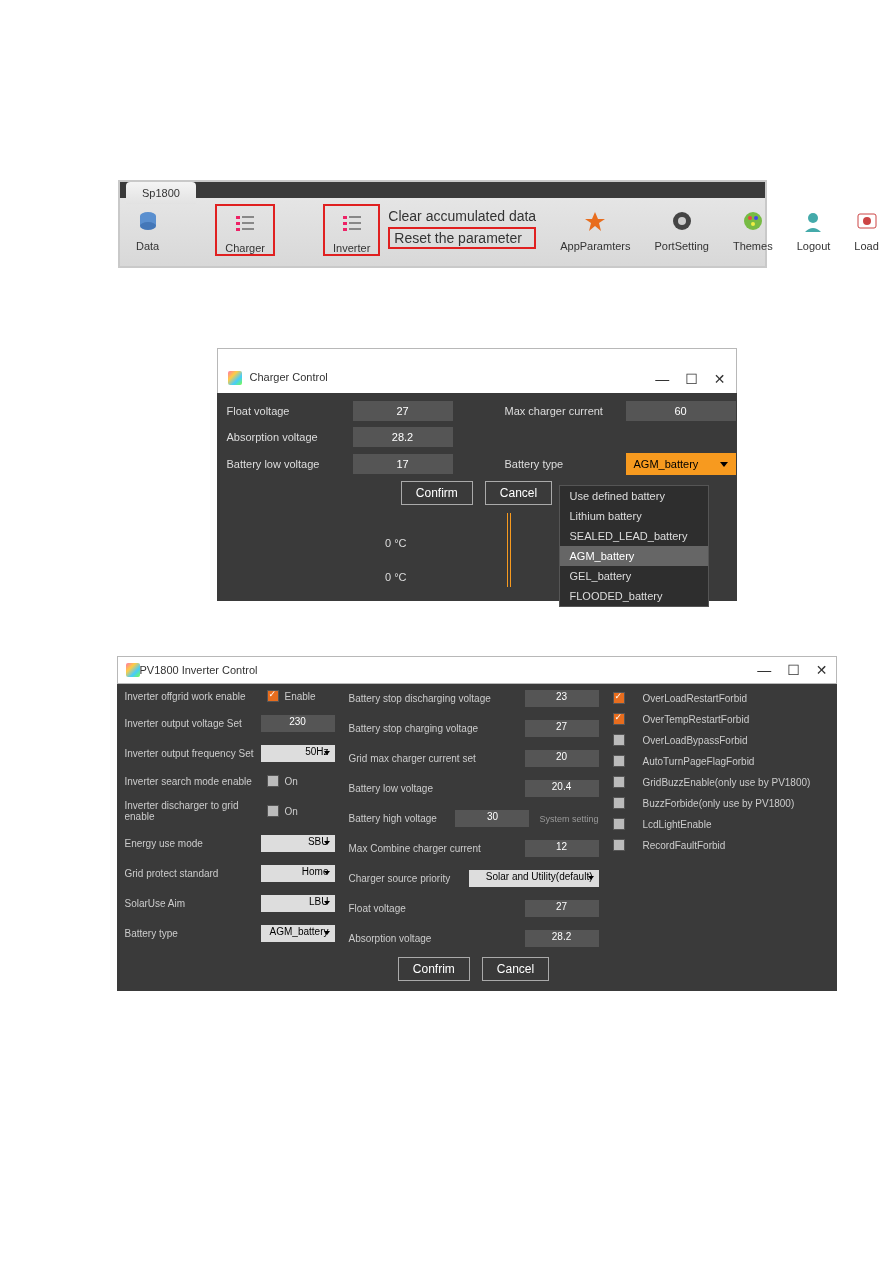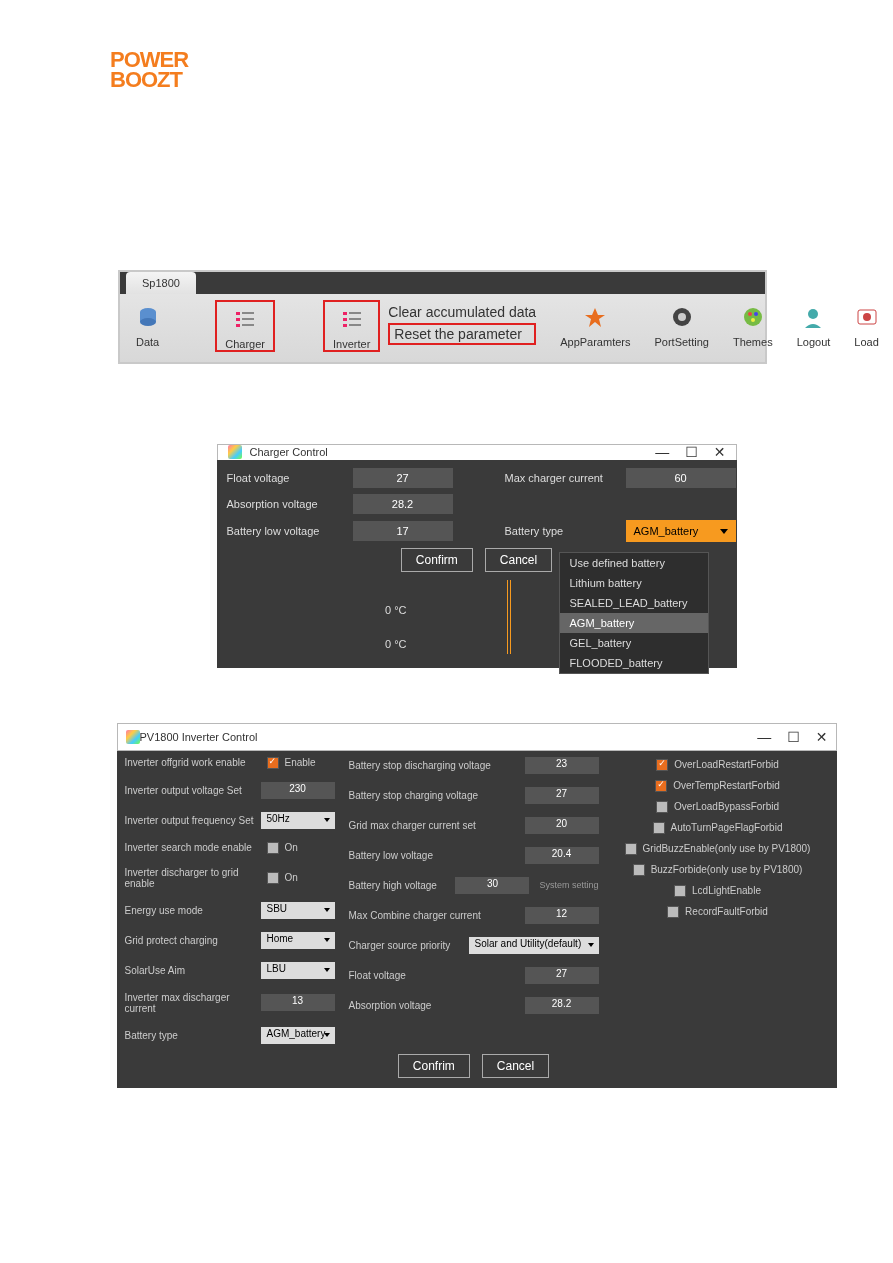--- a/index.html
+++ b/index.html
@@ -6,35 +6,35 @@
   body { background: #fff; width: 893px; font-family: Arial, sans-serif; font-size: 11px; color: #333; }
   .page { padding: 50px 50px 50px 110px; }
   .logo { color: #f47d1e; font-family: Impact, Arial Black, sans-serif; font-size: 22px; line-height: 0.9; font-weight: 900; letter-spacing: -1px; margin-bottom: 50px; }
   .logo .l1 { display: block; }
   .logo .l2 { display: block; }
 
   
 
   
   .toolbar-shot { border: 2px solid #c9c9c9; background: linear-gradient(#e8e8e8, #d8d8d8); position: relative; margin-left: 8px; margin-right: 76px; }
-  .tabrow { background: #3a3a3a; height: 22px; padding-left: 6px; }
+  .tabrow { background: #3a3a3a; height: 16px; padding-left: 6px; }
   .tab { display: inline-block; background: linear-gradient(#f4f4f4,#e2e2e2); height: 22px; line-height: 22px; padding: 0 16px; border-radius: 4px 4px 0 0; font-size: 11px; color: #333; }
   .tbody { display: flex; align-items: flex-start; gap: 8px; padding: 6px 8px 10px 8px; }
   .tbtn { text-align: center; padding: 4px 8px 0 8px; }
   .tbtn .ic { height: 26px; display: flex; align-items: center; justify-content: center; margin-bottom: 6px; }
   .tbtn .lbl { font-size: 11px; color: #333; }
   .redbox { border: 2px solid #e02020; margin-left: 40px; }
   .menulinks { display: flex; flex-direction: column; gap: 3px; padding-top: 4px; font-size: 14px; }
   .menulinks span { white-space: nowrap; }
   .menulinks .hi { border: 2px solid #e02020; padding: 1px 4px; }
   .spacer { flex: 1; }
 
   
   .cc-outer { margin: 80px auto 0 auto; width: 520px; }
-  .cc-title { background: #fff; padding: 0 10px; display: flex; align-items: center; gap: 8px; border: 1px solid #b8b8b8; border-bottom: none; height: 16px; }
+  .cc-title { background: #fff; padding: 22px 10px; display: flex; align-items: flex-start; gap: 8px; border: 1px solid #b8b8b8; border-bottom: none; height: 32px; }
   .winctrls { margin-left: auto; display: flex; gap: 16px; font-size: 14px; }
   .cc-body { background: #3a3a3a; color: #ddd; padding: 8px 10px 14px 10px; font-size: 11px; position: relative; }
   .cc-row { display: grid; grid-template-columns: 120px 100px 40px 115px 110px; align-items: center; gap: 6px; margin-bottom: 6px; }
   .cc-in { background: #555; color: #fff; text-align: center; padding: 2px 0; height: 20px; line-height: 16px; }
   .cc-sel { background: #f79a1f; color: #000; text-align: left; padding: 2px 8px; height: 22px; line-height: 18px; position: relative; }
   .cc-sel::after { content: ''; position:absolute; right:8px; top:9px; border-left:4px solid transparent; border-right:4px solid transparent; border-top:5px solid #000;}
   .cc-btns { display: flex; gap: 12px; justify-content: center; margin: 4px 0 8px 0; }
   .btn-o { border: 1px solid #aaa; color: #fff; background: transparent; padding: 4px 14px; font-size: 12px; }
   .cc-lower { position: relative; padding-top: 6px; }
   .cc-divider { position:absolute; left:56%; top:0; bottom:0; width:4px; display:flex; gap:2px;}
@@ -47,41 +47,37 @@
   .cc-dd .sel { background: #666; color:#fff;}
 
   
   .ic-outer { margin: 55px auto 0 auto; width: 720px; }
   .ic-title { background: #fff; padding: 4px 8px; display: flex; align-items: center; gap: 0; border: 1px solid #b8b8b8; height: 28px; font-size: 11px;}
   .ic-body { background: #3a3a3a; color: #ccc; padding: 6px 8px 10px 8px; font-size: 10px; display:grid; grid-template-columns: 210px 250px 210px; gap: 6px 14px;}
   .ic-col { display:flex; flex-direction:column; gap:13px;}
   .irow { display:flex; align-items:center; gap:6px;}
   .irow label { flex:1;}
   .irow .inp { width:74px; background:#555; color:#fff; text-align:center; padding:1px 0; height:17px;}
-  .irow .sel { width:74px; background:#ddd; color:#000; text-align:left; padding:1px 6px; height:17px; position:relative;}
+  .irow .sel { width:74px; background:#ddd; color:#000; text-align:right; padding:1px 6px; height:17px; position:relative;}
   .irow .sel::after { content:''; position:absolute; right:5px; top:6px; border-left:3px solid transparent; border-right:3px solid transparent; border-top:4px solid #000;}
   .irow .sel.wide { width: 130px; }
   .chk { width:12px; height:12px; background:#888; display:inline-block; position:relative; border:1px solid #555;}
   .chk.on { background:#e86d1e;}
   .chk.on::after { content:'✓'; color:#fff; font-size:9px; position:absolute; left:1px; top:-2px;}
   .chk.grey { background:#bbb;}
   .ic-btns { grid-column: 1 / span 3; display:flex; gap:12px; justify-content:center; margin-top:4px;}
-  .sysrow { display:flex; align-items:center; gap:6px;justify-content:center;}
+  .sysrow { display:flex; align-items:center; gap:18px;}
   .appicon { width:14px; height:14px; background: linear-gradient(135deg,#f7a,#fc4,#4cf,#7f4); border-radius:2px;}
   svg { display:block; }
 </style>
 </head>
 <body>
 
 <div class="page">
 
-  <div class="logo">
-    <span class="l1">POWER</span>
-    <span class="l2">BOOZT</span>
-  </div>
 
   <div style="height:130px"></div>
 
   <div class="toolbar-shot">
     <div class="tabrow">
       <span class="tab">Sp1800</span>
     </div>
     <div class="tbody">
       <div class="tbtn">
         <div class="ic">
@@ -270,30 +266,26 @@
         <div class="irow">
             <label>Inverter discharger to grid enable</label>
             <span class="chk grey"></span>
             <span style="width:50px">On</span>
           </div>
         <div class="irow">
             <label>Energy use mode</label>
             <span class="sel">SBU</span>
           </div>
         <div class="irow">
-            <label>Grid protect charging</label>
+            <label>Grid protect standard</label>
             <span class="sel">Home</span>
           </div>
         <div class="irow">
             <label>SolarUse Aim</label>
             <span class="sel">LBU</span>
-          </div>
-        <div class="irow">
-            <label>Inverter max discharger current</label>
-            <span class="inp">13</span>
           </div>
         <div class="irow">
             <label>Battery type</label>
             <span class="sel">AGM_battery</span>
           </div>
       </div>
 
       <div class="ic-col">
         <div class="irow">
             <label>Battery stop discharging voltage</label>

